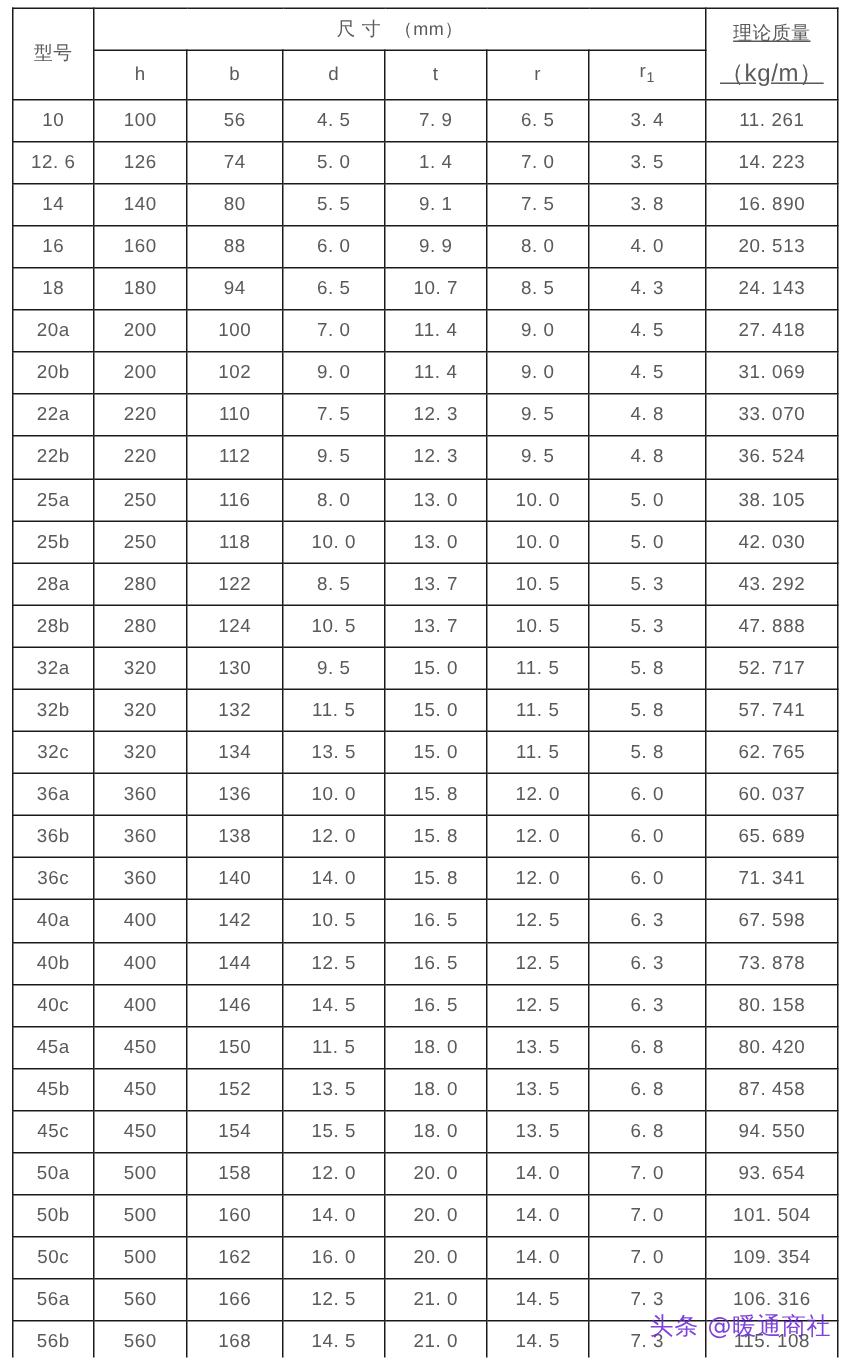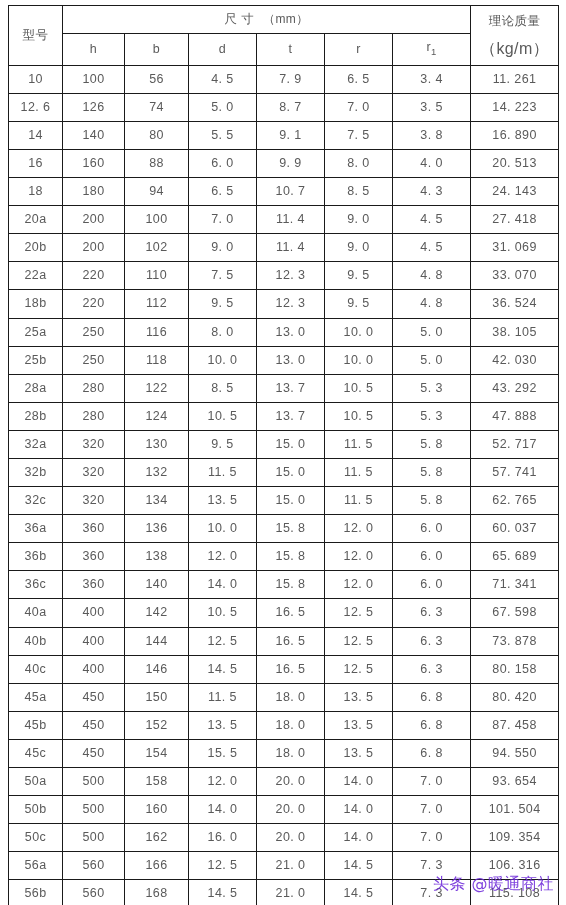--- a/index.html
+++ b/index.html
@@ -67,20 +67,21 @@
   .cell-model-head {
     font-size: 13.5px;
     color: #4a4a4a;
     margin-left: 23px;
   }
   .cell-mass-head {
     font-size: 13px;
     color: #4a4a4a;
     line-height: 1.35;
     padding: 3px 0;
+    text-decoration: underline;
   }
   .cell-mass-head .l1 { display: block; }
   .cell-mass-head .l2 { display: block; font-size: 16px; }
   .unit-paren { font-size: 12px; }
   .sub { font-size: 9.5px; vertical-align: sub; }
 
   #watermark {
     position: absolute;
     left: 433px;
     top: 874px;
@@ -135,21 +136,21 @@
           <td>7. 9</td>
           <td>6. 5</td>
           <td>3. 4</td>
           <td>11. 261</td>
         </tr>
         <tr>
           <td>12. 6</td>
           <td>126</td>
           <td>74</td>
           <td>5. 0</td>
-          <td>8. 7</td>
+          <td>1. 4</td>
           <td>7. 0</td>
           <td>3. 5</td>
           <td>14. 223</td>
         </tr>
         <tr>
           <td>14</td>
           <td>140</td>
           <td>80</td>
           <td>5. 5</td>
           <td>9. 1</td>
@@ -201,21 +202,21 @@
           <td>22a</td>
           <td>220</td>
           <td>110</td>
           <td>7. 5</td>
           <td>12. 3</td>
           <td>9. 5</td>
           <td>4. 8</td>
           <td>33. 070</td>
         </tr>
         <tr>
-          <td>18b</td>
+          <td>22b</td>
           <td>220</td>
           <td>112</td>
           <td>9. 5</td>
           <td>12. 3</td>
           <td>9. 5</td>
           <td>4. 8</td>
           <td>36. 524</td>
         </tr>
         <tr>
           <td>25a</td>

